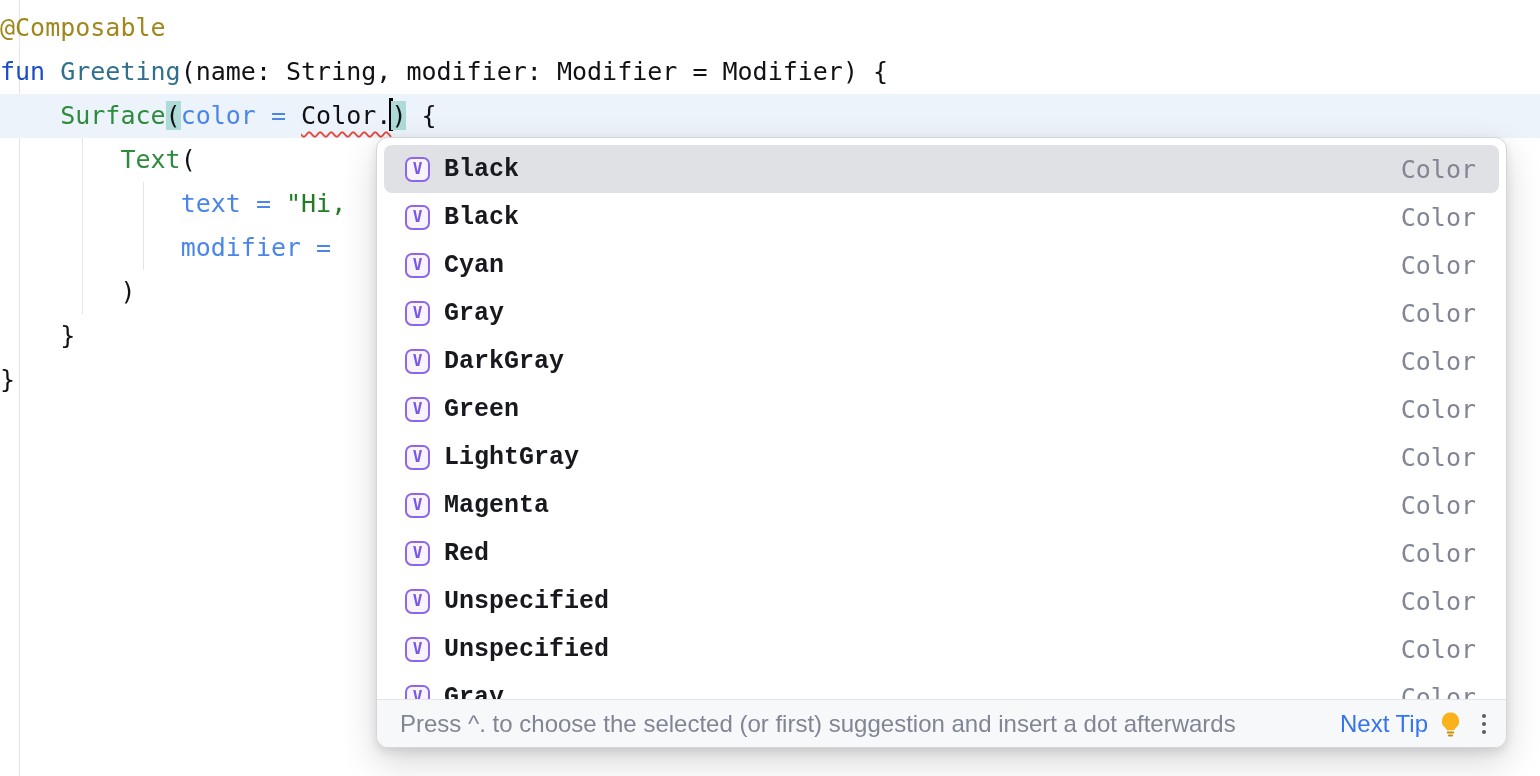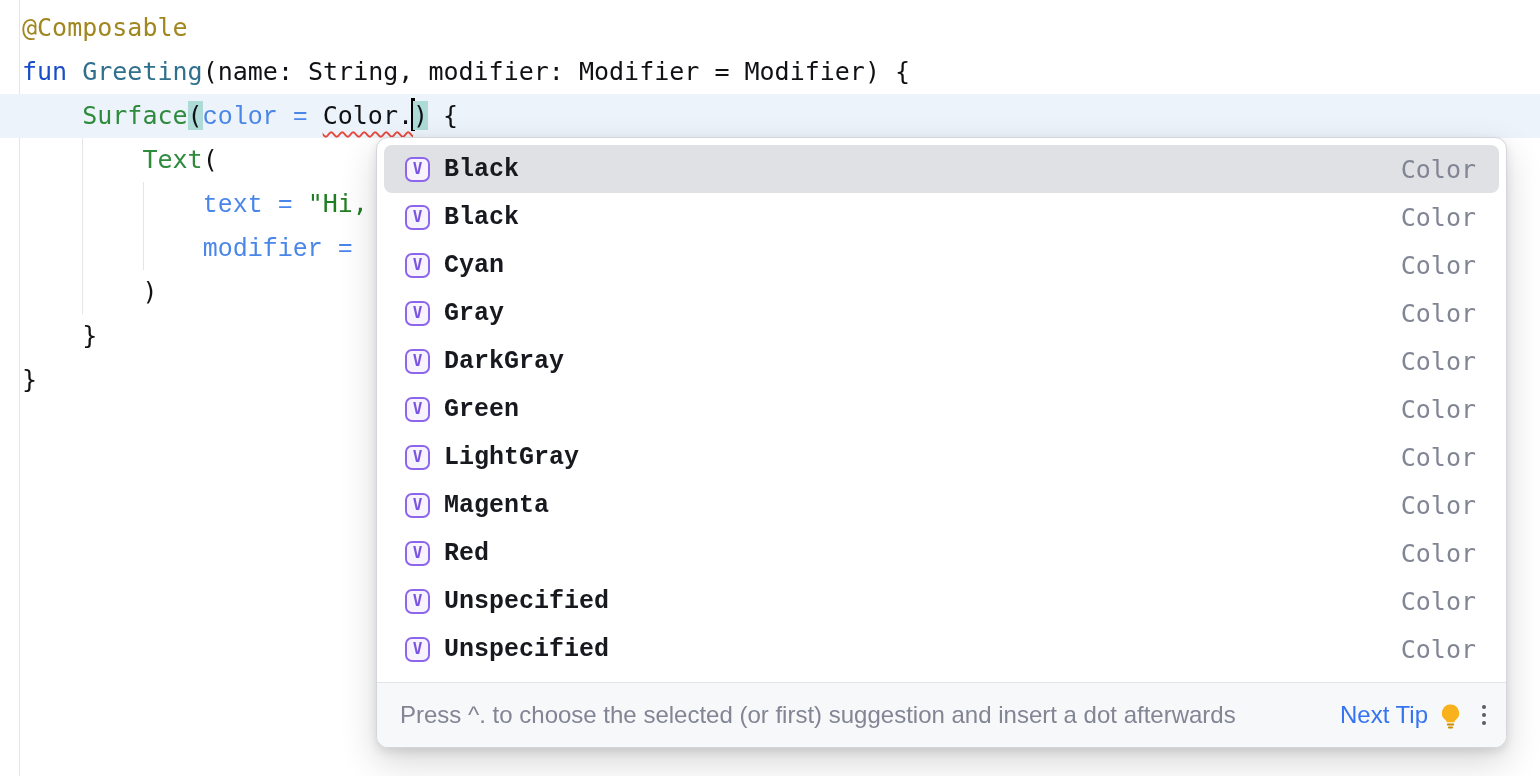--- a/index.html
+++ b/index.html
@@ -15,27 +15,27 @@
     position:absolute; inset:0;
     font-family:"DejaVu Sans Mono", monospace;
     font-size:25px; line-height:44px; font-weight:500;
     color:var(--c-plain);
   }
   .gutter-line { position:absolute; left:19px; top:0; width:1px; height:776px; background:var(--c-indent_guide); }
   .current-line { position:absolute; left:0; top:94px; width:1540px; height:44px; background:var(--c-current_line); }
   .indent-guide { position:absolute; width:1px; background:var(--c-indent_guide); }
   .ig-2 { left:82px;  top:138px; height:176px; }
   .ig-3 { left:143px; top:182px; height:88px; }
-  .code { position:absolute; left:0; top:6px; padding-left:22px; white-space:pre; }
+  .code { position:absolute; left:0; top:6px; white-space:pre; }
   .code-line { height:44px; }
   .tok-ann  { color:var(--c-annotation); }
   .tok-kw   { color:var(--c-keyword); }
   .tok-fn   { color:var(--c-function_decl); }
   .tok-call { color:var(--c-function_call); }
-  .tok-arg  { color:var(--c-named_arg);font-family:Liberation Mono, monospace; }
+  .tok-arg  { color:var(--c-named_arg); }
   .tok-str  { color:var(--c-string); }
   .tok-pl   { color:var(--c-plain); }
   .tok-err  {
     color:var(--c-plain);
     text-decoration:underline; text-decoration-style:wavy;
     text-decoration-color:var(--c-error_squiggle);
     text-decoration-thickness:2px; text-underline-offset:7px;
   }
   .tok-hl   { background:var(--c-paren_match); }
   .caret {
@@ -63,21 +63,21 @@
     width:25px; height:25px; flex:none; margin-right:14px;
     border:2px solid var(--c-icon_border); border-radius:7px;
     background:var(--c-icon_bg); color:var(--c-icon_letter);
     display:flex; align-items:center; justify-content:center;
     font-size:16px; font-weight:700; line-height:1;
   }
   .item-label { font-weight:700; color:var(--c-item_text);font-family:Liberation Mono, monospace; }
   .item-type  { margin-left:auto; color:var(--c-type_label); }
 
   .popup-footer {
-    position:absolute; left:0; right:0; bottom:0; height:65px;
+    position:absolute; left:0; right:0; bottom:0; height:48px;
     background:var(--c-footer_bg); border-top:1px solid var(--c-footer_border);
     border-radius:0 0 11px 11px;
     display:flex; align-items:center; padding:0 20px 0 23px;
     font-size:24px; color:var(--c-hint_text); white-space:nowrap;
   }
   .next-tip { color:var(--c-link); margin-left:auto; padding-left:14px; cursor:pointer; }
   .bulb-icon { margin-left:9px; display:flex; align-items:center; }
   .kebab-icon { margin-left:18px; display:flex; flex-direction:column; gap:4px; cursor:pointer; }
   .kebab-icon i { width:4px; height:4px; border-radius:50%; background:var(--c-kebab); }
 </style>

